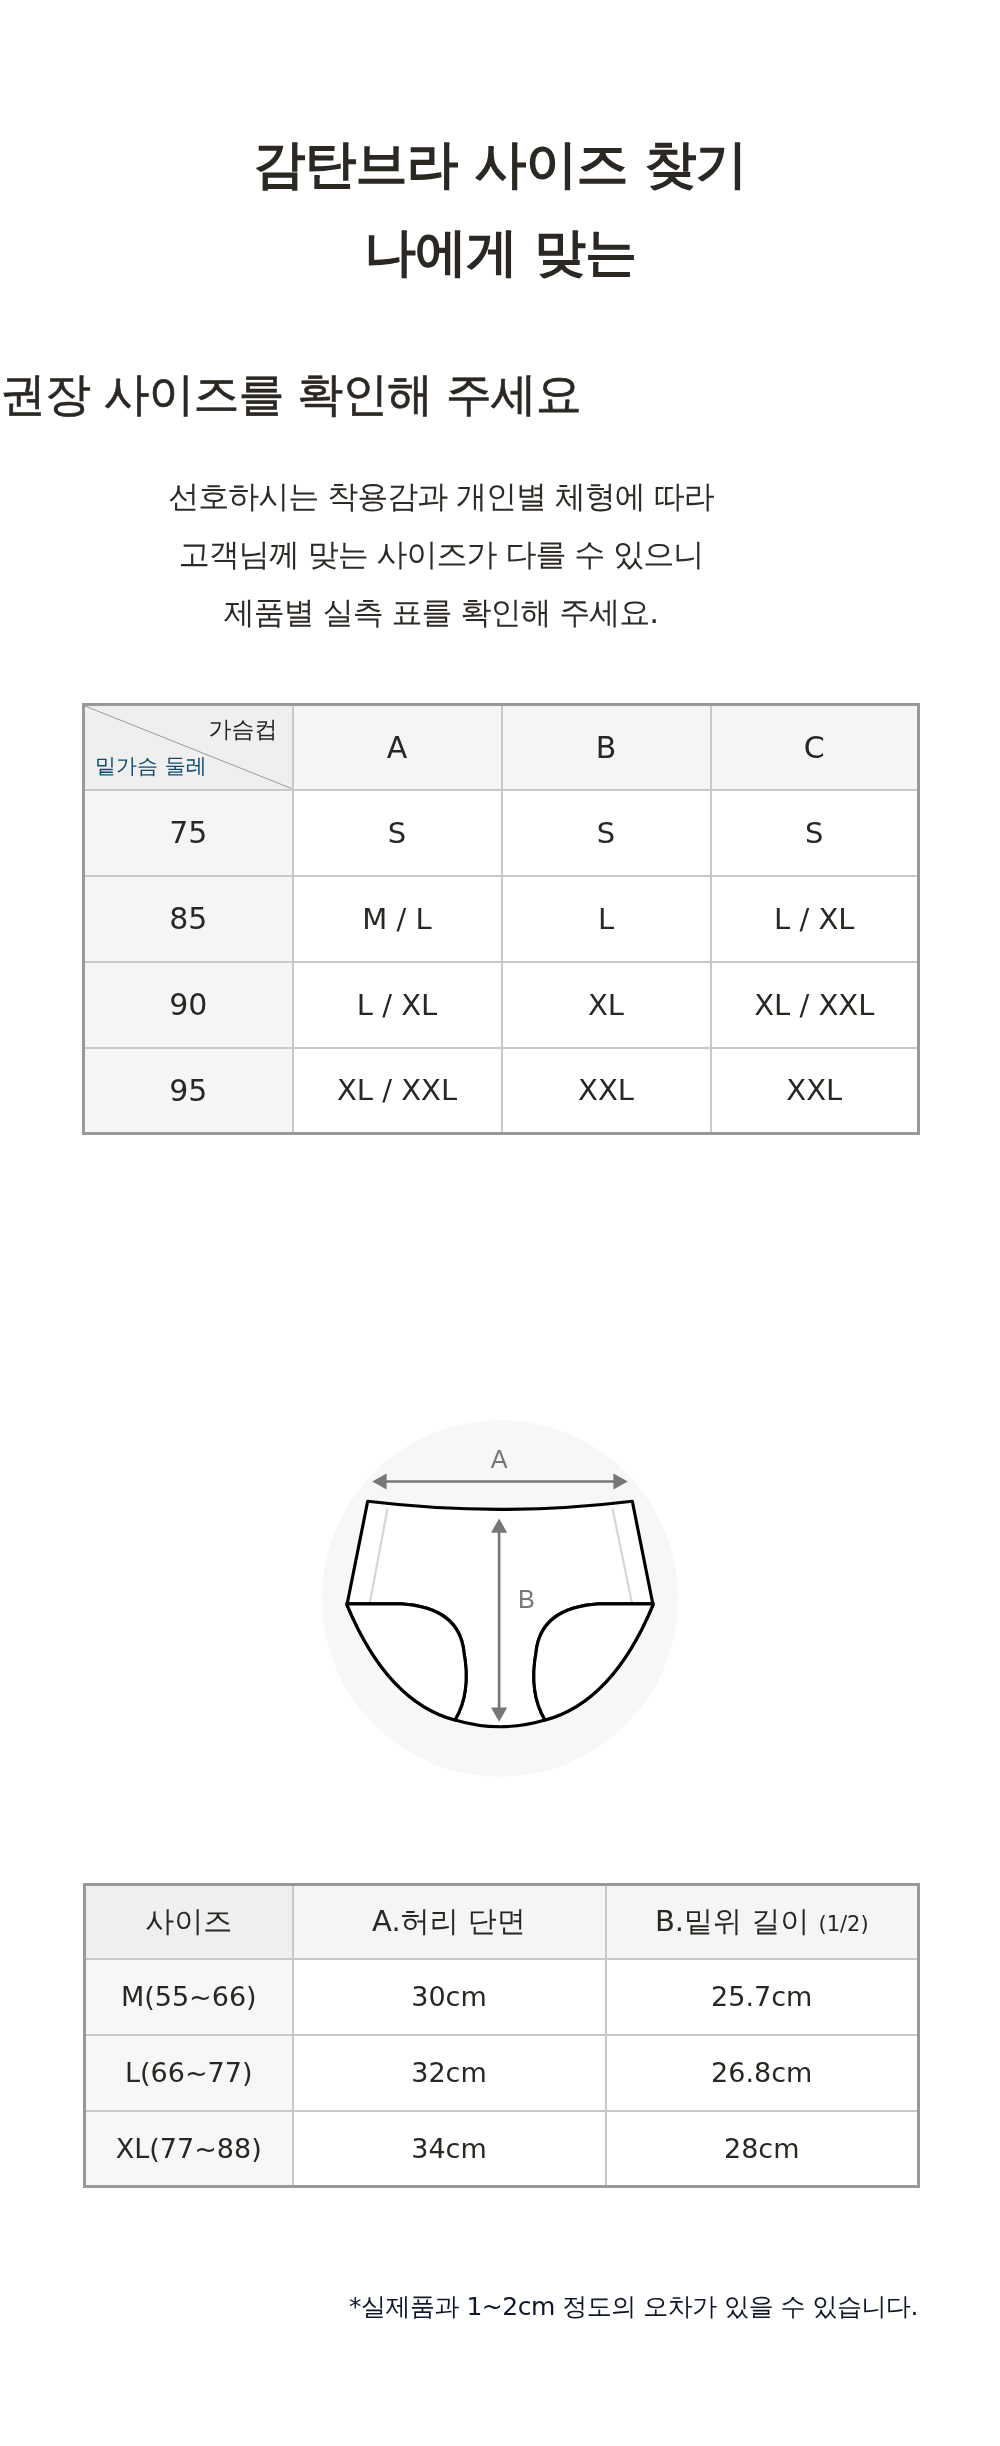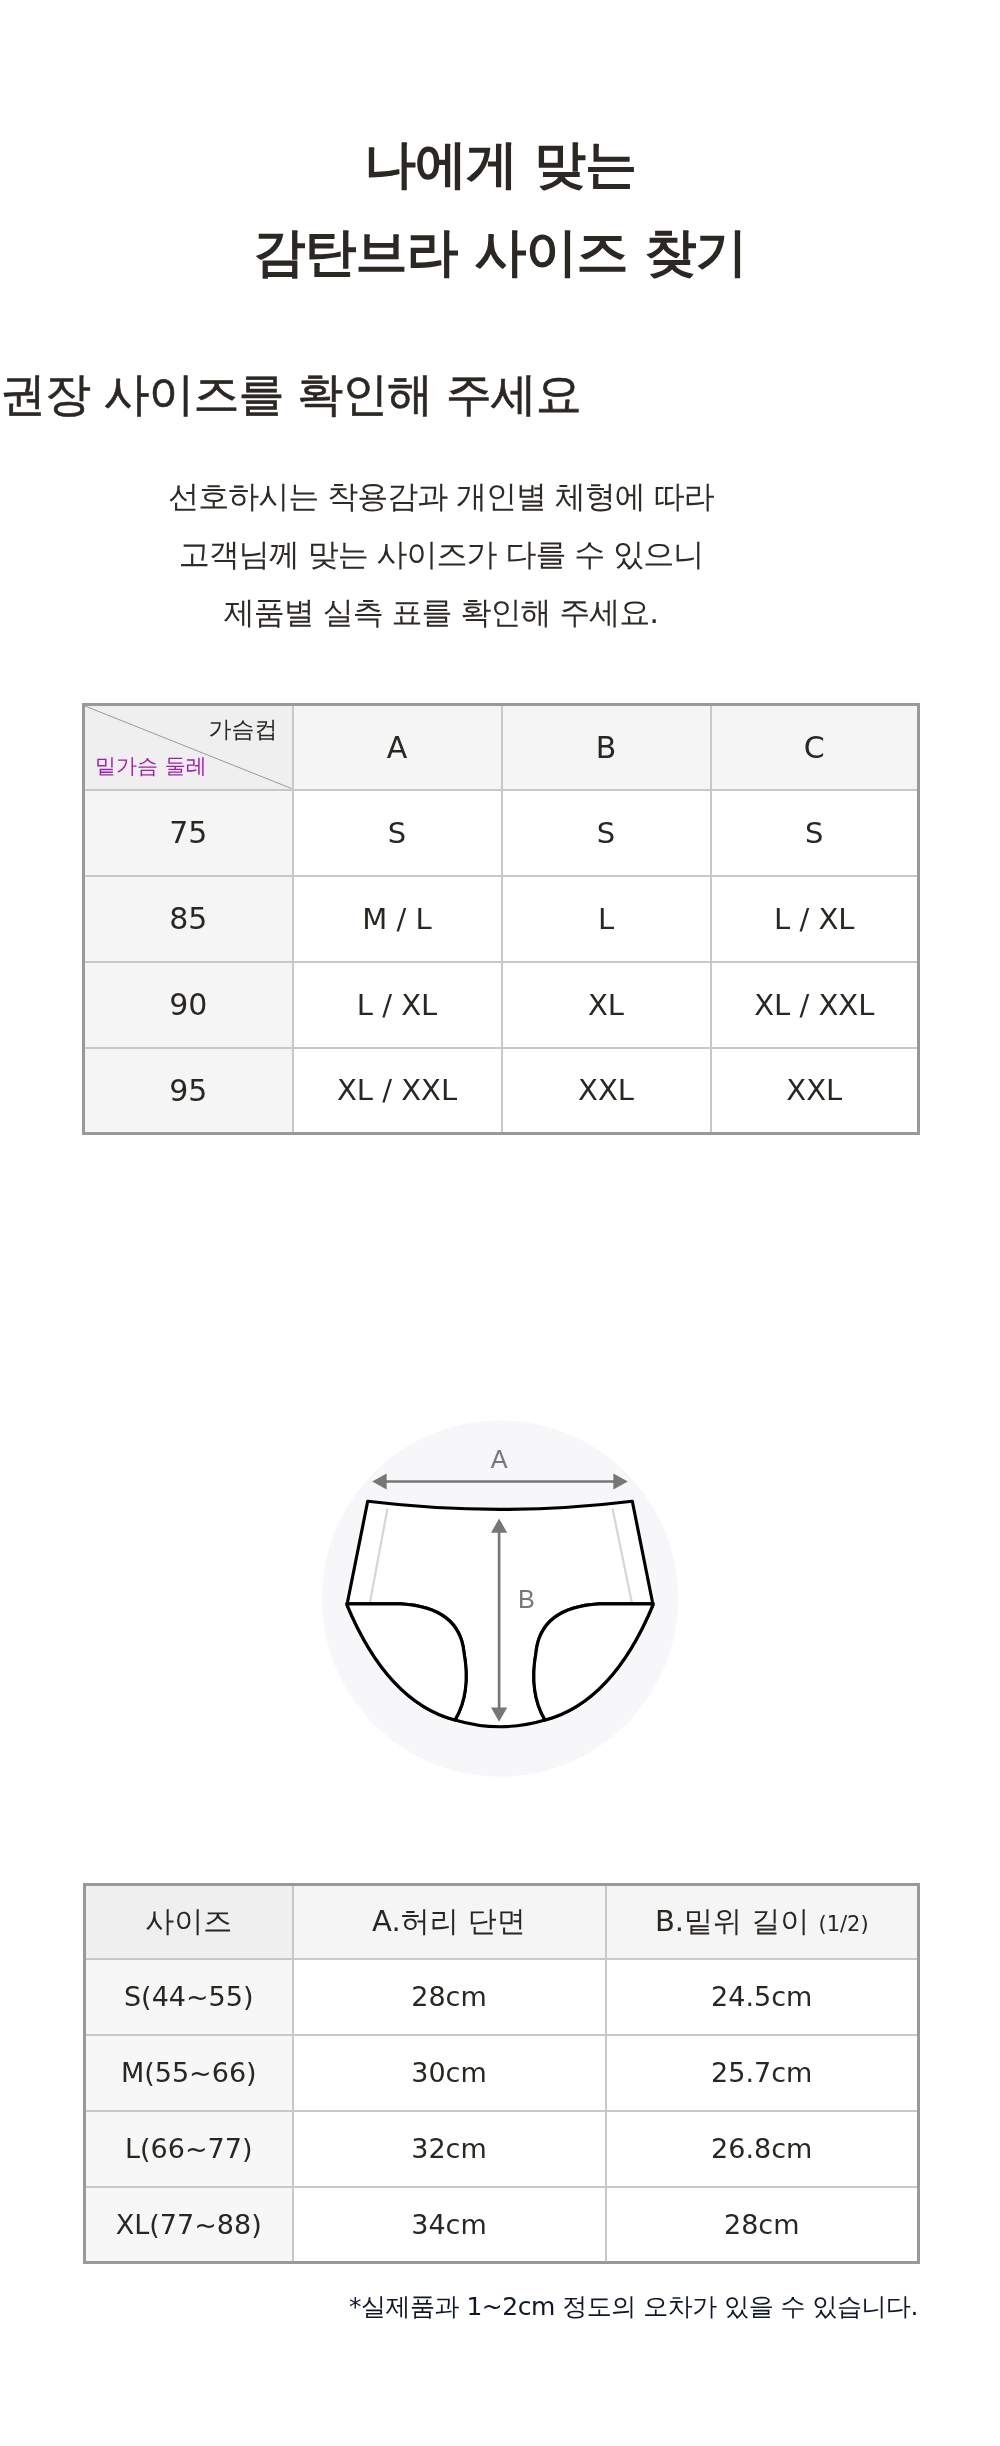--- a/index.html
+++ b/index.html
@@ -15,41 +15,41 @@
   table { border-collapse: collapse; position: absolute; table-layout: fixed; }
   .t1 { left: 82px; top: 703px; width: 835px; border: 3px solid #999999; }
   .t1 td, .t1 th { border: 2px solid #c8c8c8; text-align: center; vertical-align: middle; font-weight: normal; font-size: 29px; color: #2a2622; }
   .t1 tr { height: 86px; }
   .t1 thead tr { height: 85px; }
   .t1 thead th { background: #f5f5f5; font-size: 30px; }
   .t1 .rowhead { background: #f5f5f5; font-size: 30px; }
   .t1 th.corner { background: #efefef; position: relative; padding: 0; }
   .corner svg { position: absolute; left: 0; top: 0; width: 100%; height: 100%; }
   .corner .c-top { position: absolute; right: 14px; top: 8px; font-size: 23px; color: #2a2622; }
-  .corner .c-bot { position: absolute; left: 10px; bottom: 9px; font-size: 21px; color: #a21caf; }
+  .corner .c-bot { position: absolute; left: 10px; bottom: 9px; font-size: 21px; color: #0c4a6e; }
 
   .diagram { position: absolute; left: 302px; top: 1405px; width: 396px; height: 396px; }
 
   .t2 { left: 83px; top: 1883px; width: 834px; border: 3px solid #999999; }
   .t2 td, .t2 th { border: 2px solid #c8c8c8; text-align: center; vertical-align: middle; font-weight: normal; font-size: 27px; color: #2a2622; }
   .t2 thead tr { height: 74px; padding-left: 20px; }
   .t2 tbody tr { height: 76px; }
   .t2 thead th { background: #f5f5f5; font-size: 29px; }
   .t2 thead th.first { background: #efefef; }
   .t2 .rowhead { background: #f7f7f7; }
   .t2 .small { font-size: 21px; }
 
   .footnote { position: absolute; right: 82px; top: 2290px; font-size: 25px; color: #0f172a; letter-spacing: -0.5px; }
 </style>
 </head>
 <body>
 
 <div class="title">
+  <div>감탄브라 사이즈 찾기</div>
   <div>나에게 맞는</div>
-  <div>감탄브라 사이즈 찾기</div>
 </div>
 
 <div class="subtitle">권장 사이즈를 확인해 주세요</div>
 
 <div class="desc">
   <div>선호하시는 착용감과 개인별 체형에 따라</div>
   <div>고객님께 맞는 사이즈가 다를 수 있으니</div>
   <div>제품별 실측 표를 확인해 주세요.</div>
 </div>
 
@@ -140,25 +140,20 @@
     </colgroup>
   <thead>
     <tr>
       <th class="first">사이즈</th>
       <th>A.허리 단면</th>
       <th><span>B.밑위 길이</span> <span class="small">(1/2)</span></th>
     </tr>
   </thead>
   <tbody>
     <tr>
-      <td class="rowhead">S(44~55)</td>
-      <td>28cm</td>
-      <td>24.5cm</td>
-    </tr>
-    <tr>
       <td class="rowhead">M(55~66)</td>
       <td>30cm</td>
       <td>25.7cm</td>
     </tr>
     <tr>
       <td class="rowhead">L(66~77)</td>
       <td>32cm</td>
       <td>26.8cm</td>
     </tr>
     <tr>

